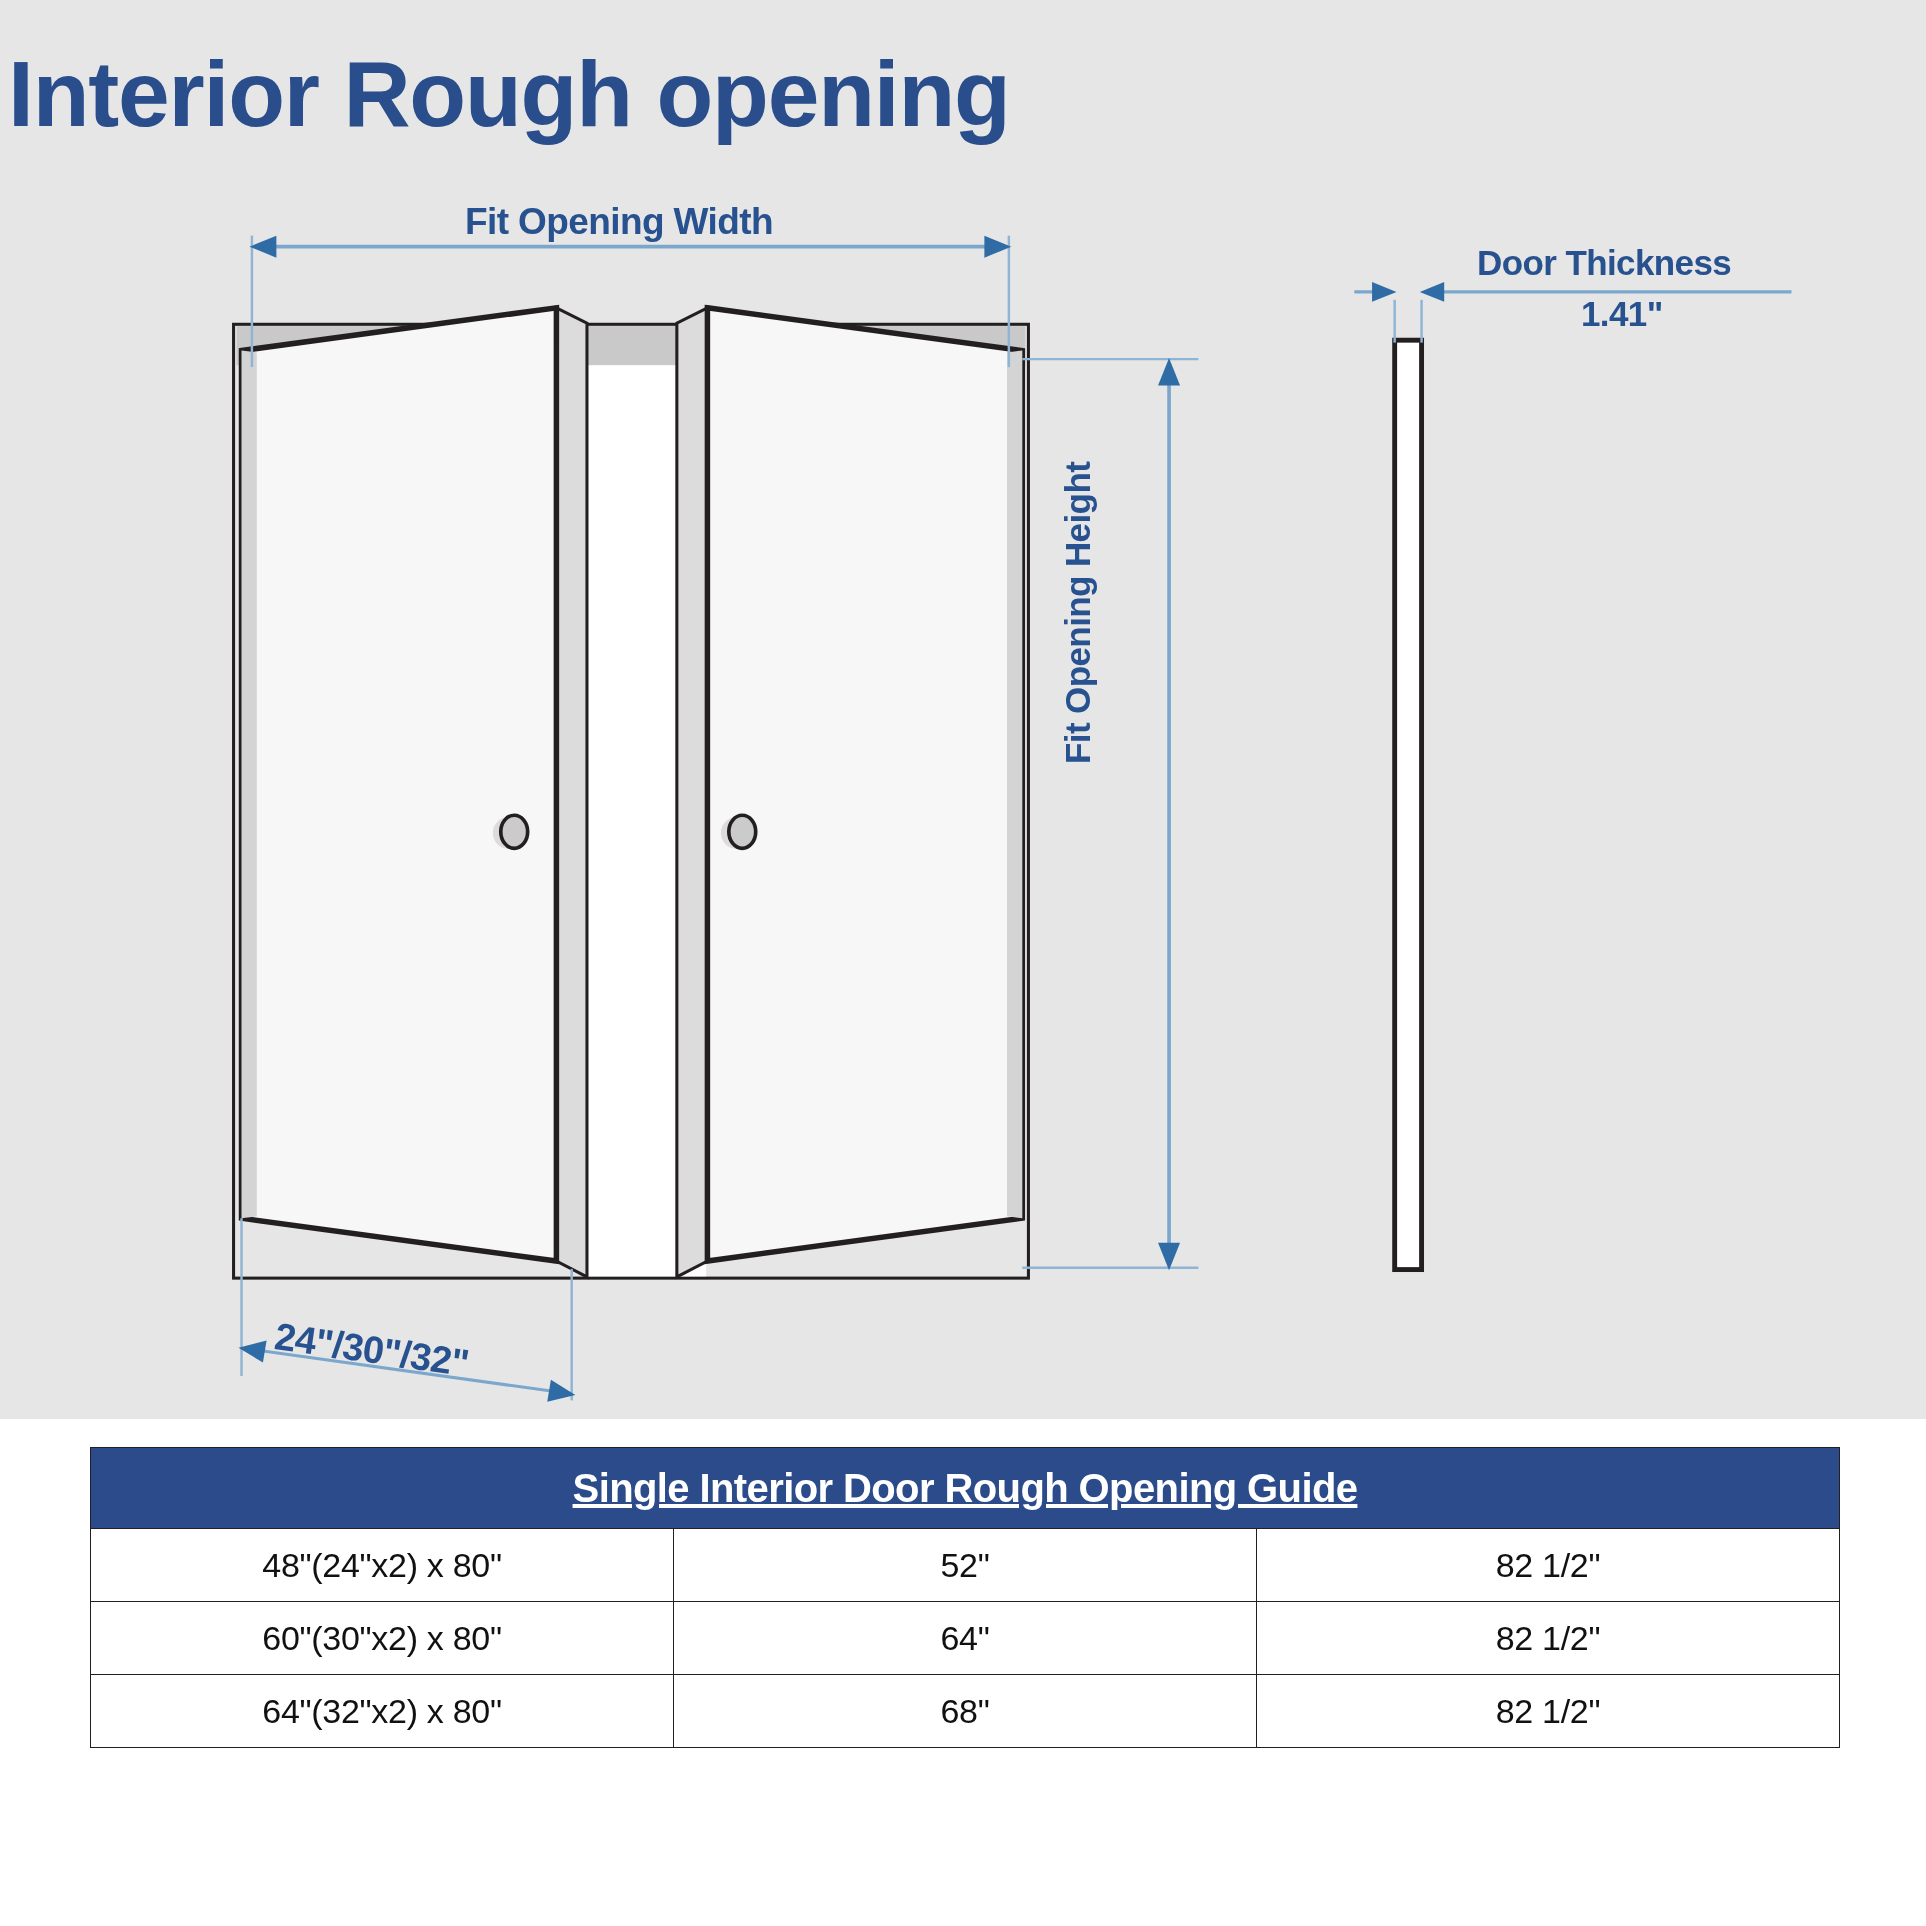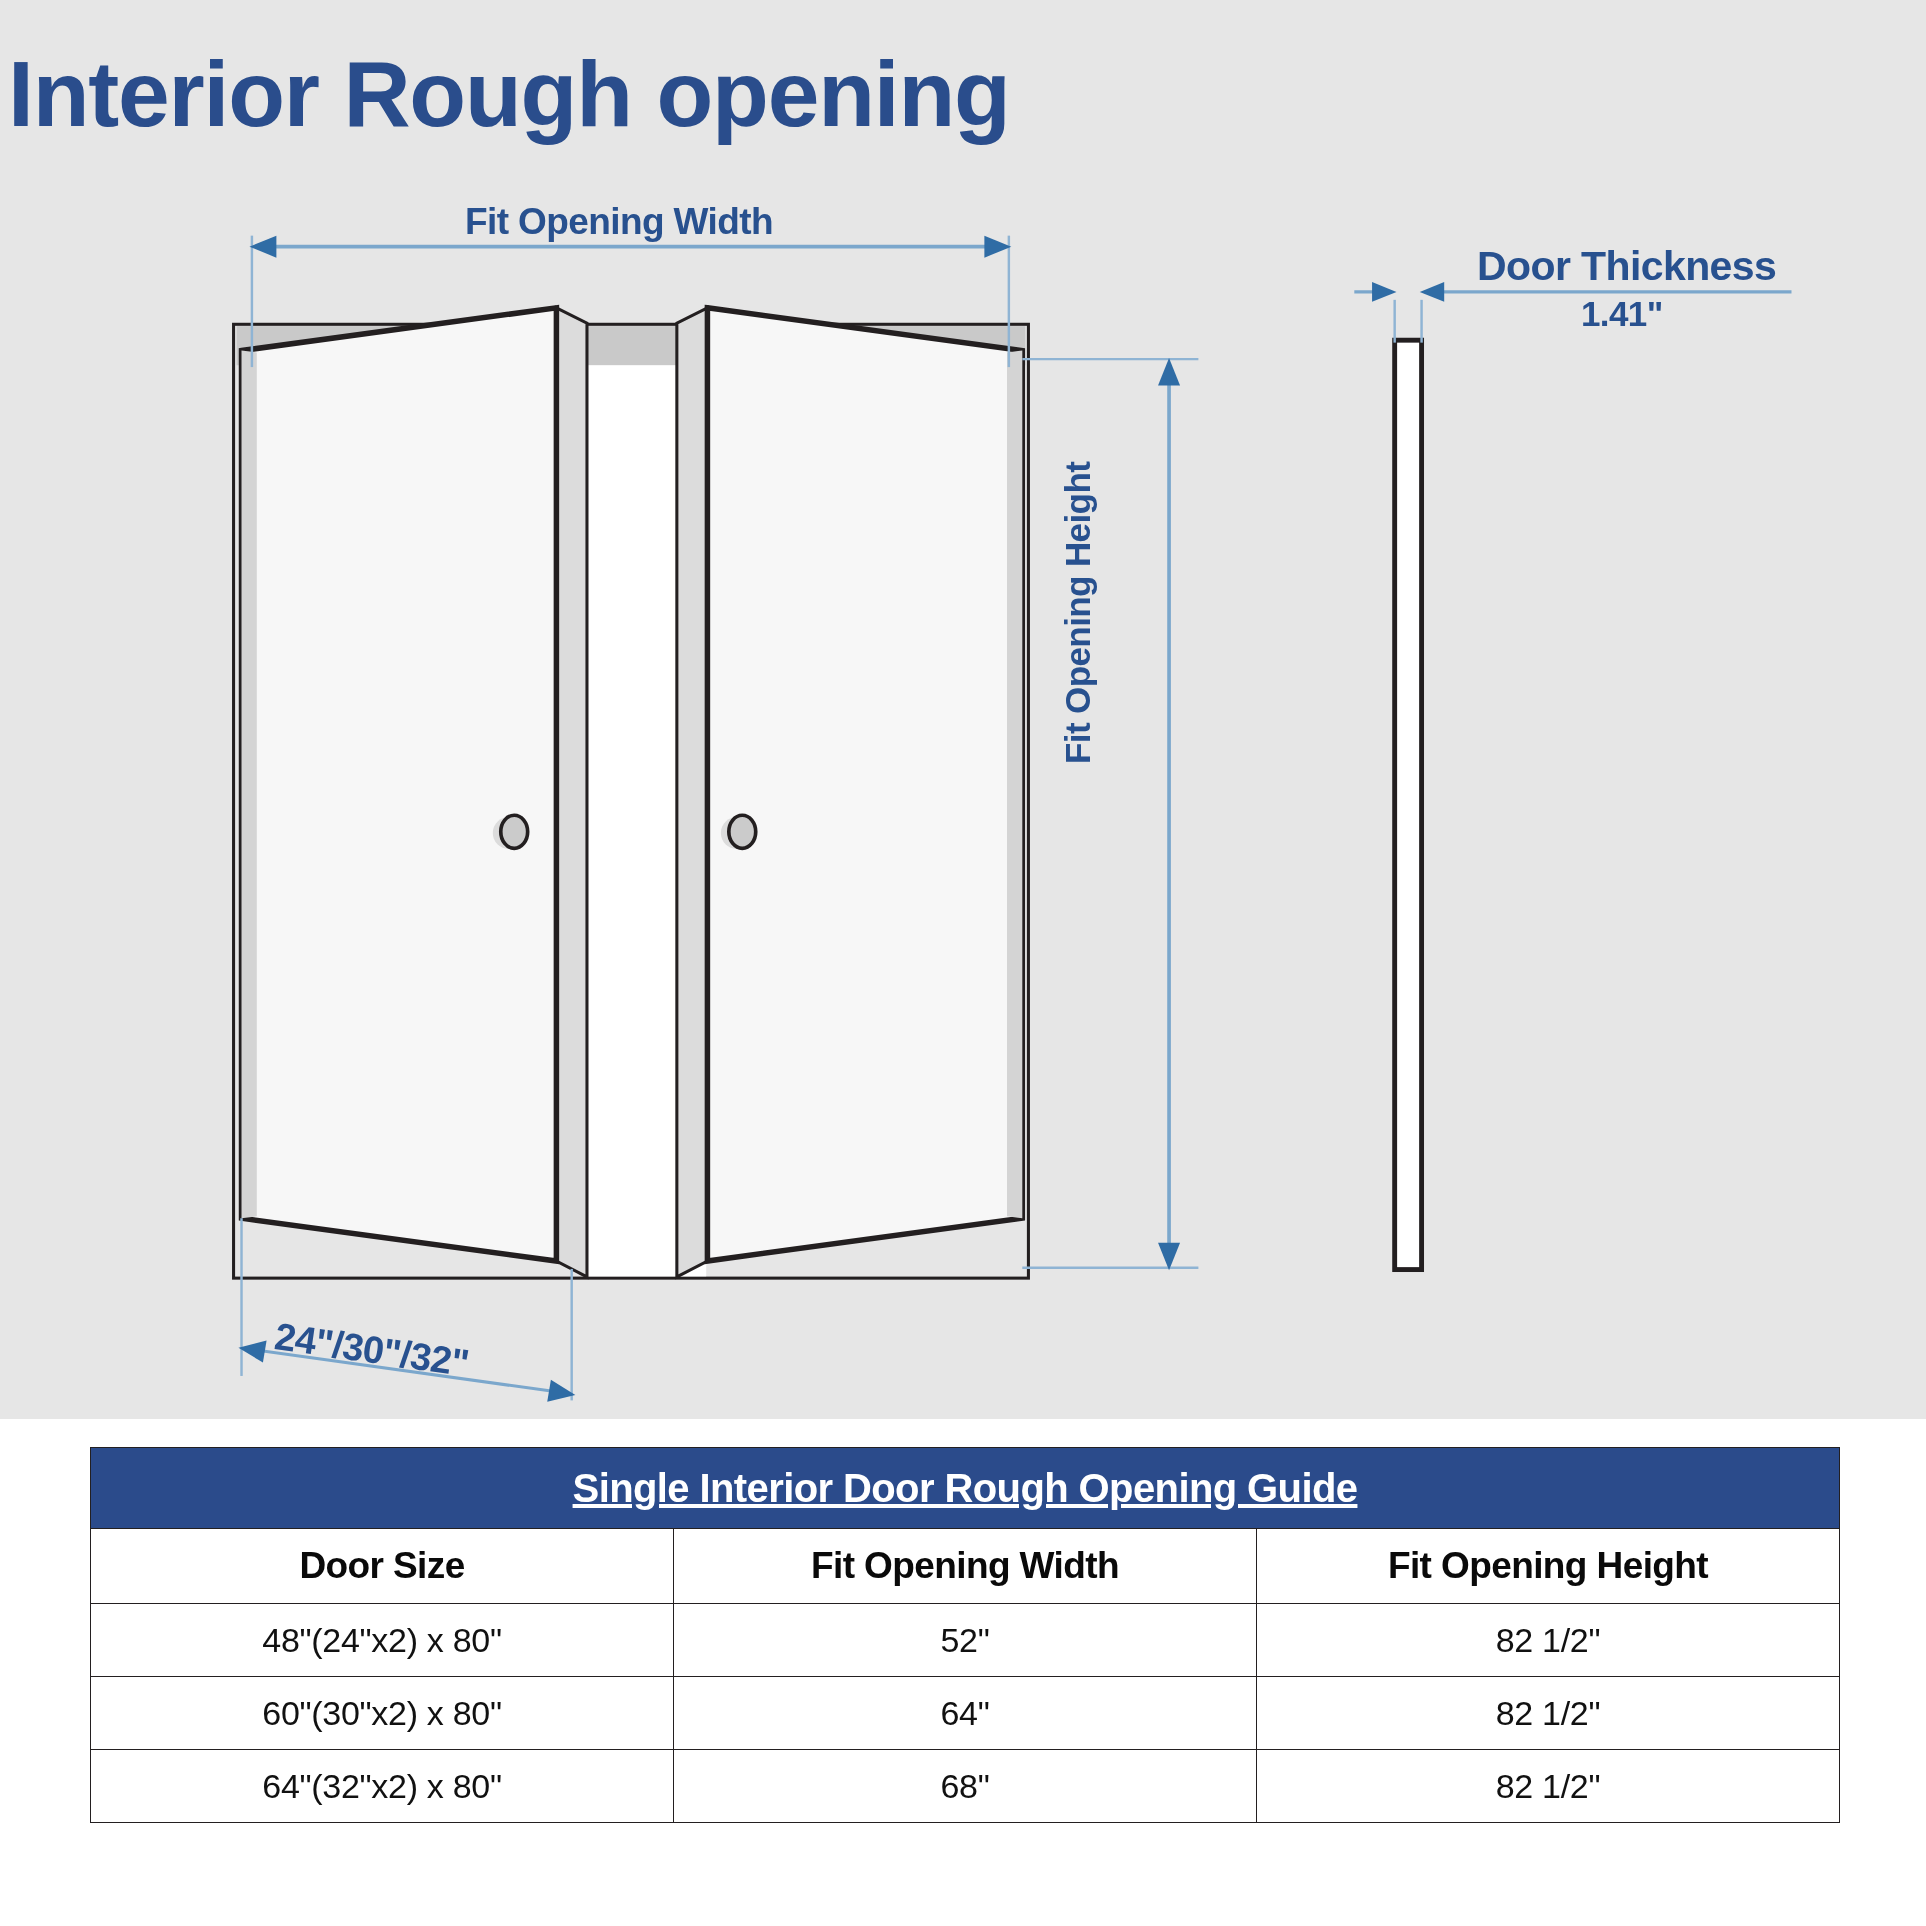--- a/index.html
+++ b/index.html
@@ -29,21 +29,21 @@
 
   .dim-label{
     position:absolute;
     color:#28518f;
     font-weight:bold;
     font-family:"Liberation Sans", sans-serif;
     white-space:nowrap;
     letter-spacing:-0.6px;
   }
   #lbl-width{left:465px;top:201px;font-size:37px;}
-  #lbl-thickness{left:1477px;top:243px;font-size:41px;}
+  #lbl-thickness{left:1477px;top:243px;font-size:35px;}
   #lbl-thickness-val{left:1581px;top:294px;font-size:35px;}
   #lbl-height{
     left:1058px;top:764px;font-size:35px;
     transform:rotate(-90deg);
     transform-origin:left top;
   }
   #lbl-doorwidth{
     left:278px;top:1315px;font-size:38px;
     transform:rotate(8.2deg);
     transform-origin:left top;
@@ -204,25 +204,20 @@
     <div class="dim-label" id="lbl-doorwidth">24"/30"/32"</div>
   </div>
 
   <div class="table-area">
 
     <table class="guide">
       <thead>
         <tr>
           <th class="tbl-title" colspan="3">Single Interior Door Rough Opening Guide</th>
         </tr>
-        <tr>
-          <th class="col-head" style="width:33%">Door Size</th>
-          <th class="col-head" style="width:33.5%">Fit Opening Width</th>
-          <th class="col-head" style="width:33.5%">Fit Opening Height</th>
-        </tr>
       </thead>
       <tbody>
         <tr>
           <td class="cell">48"(24"x2) x 80"</td>
           <td class="cell">52"</td>
           <td class="cell">82 1/2"</td>
         </tr>
         <tr>
           <td class="cell">60"(30"x2) x 80"</td>
           <td class="cell">64"</td>

